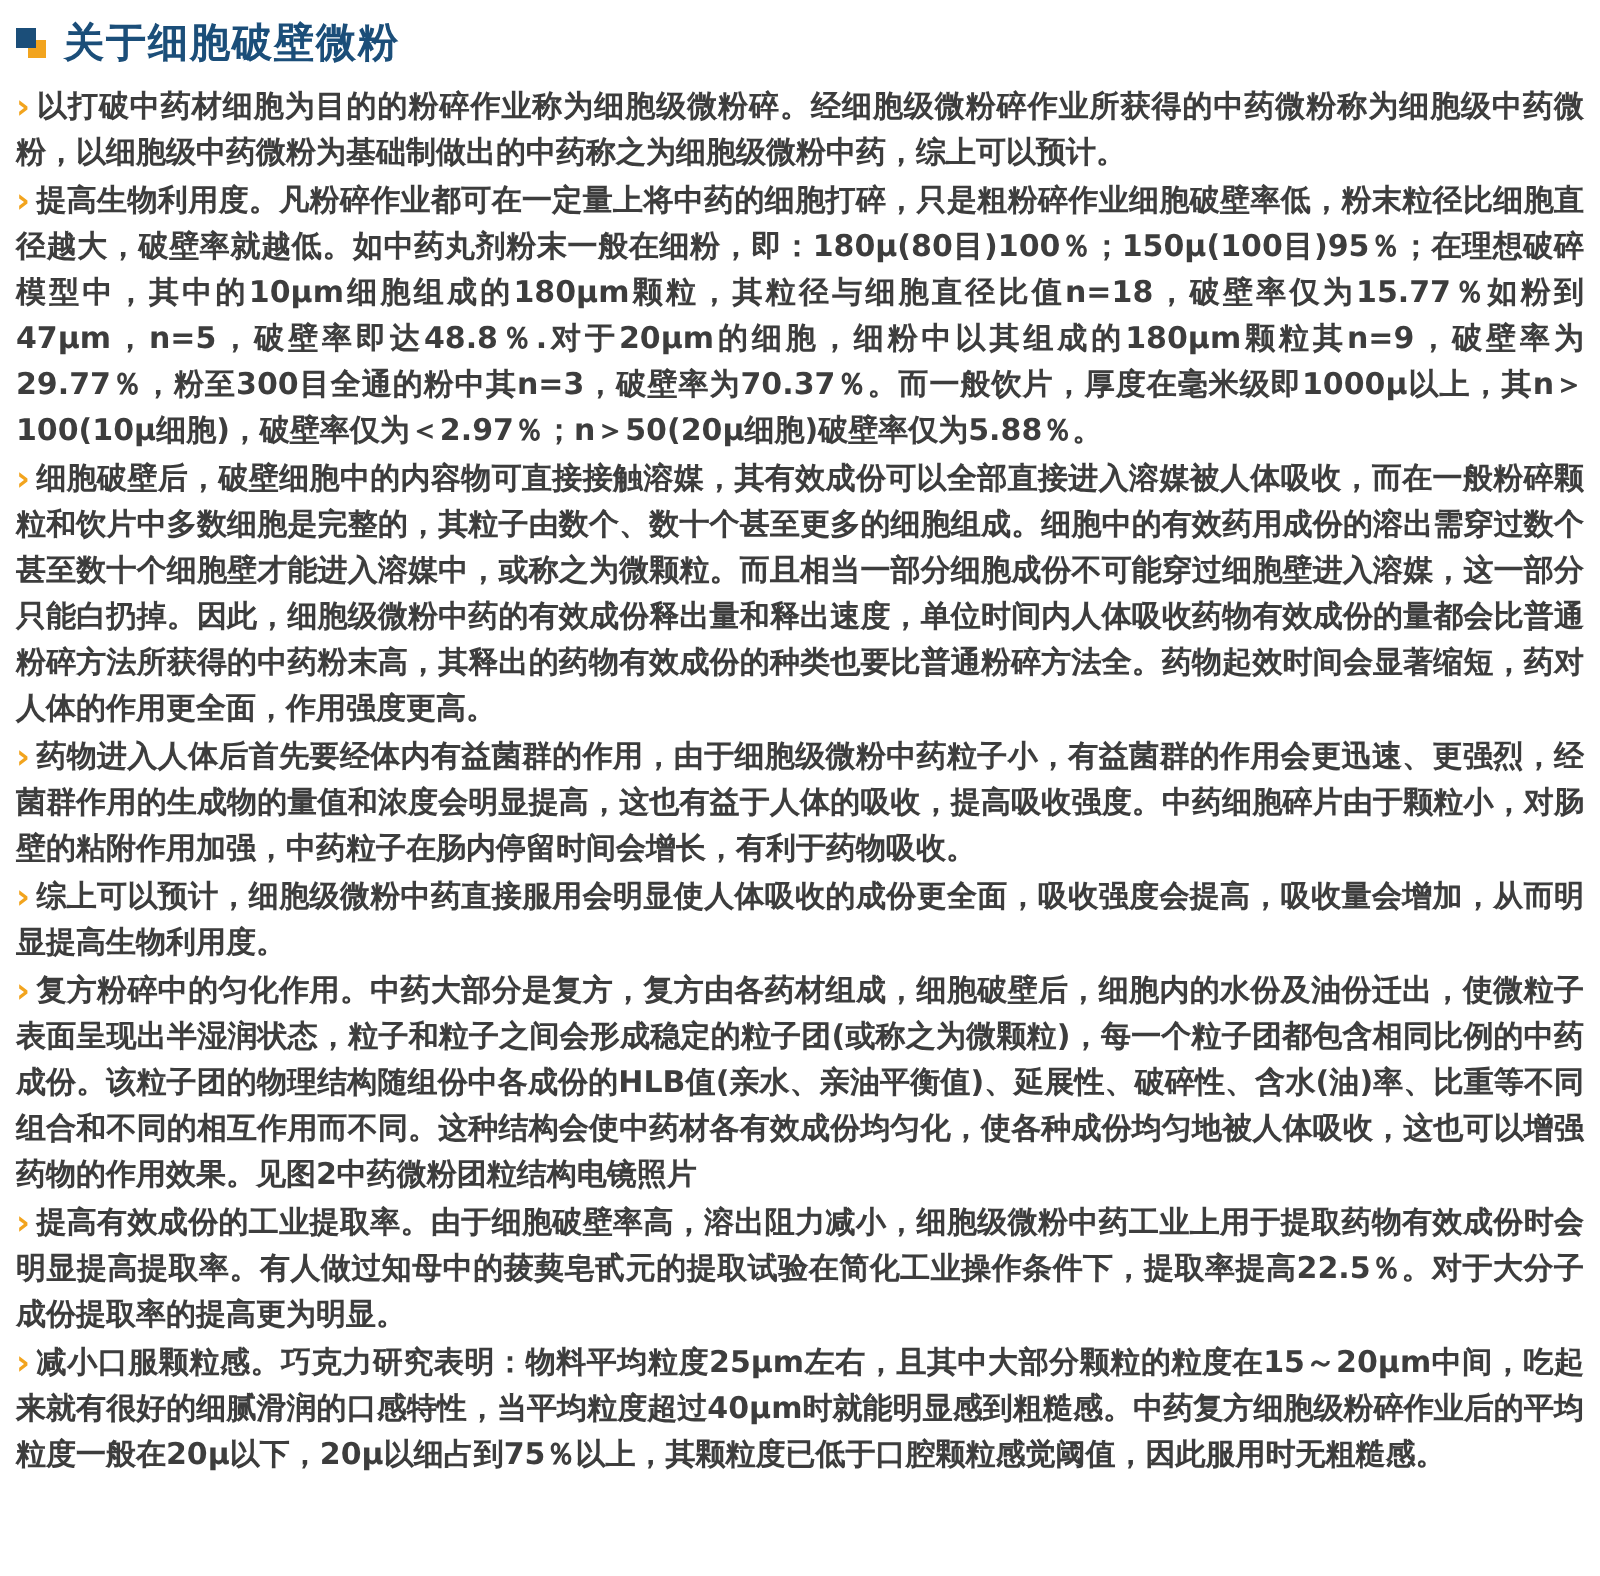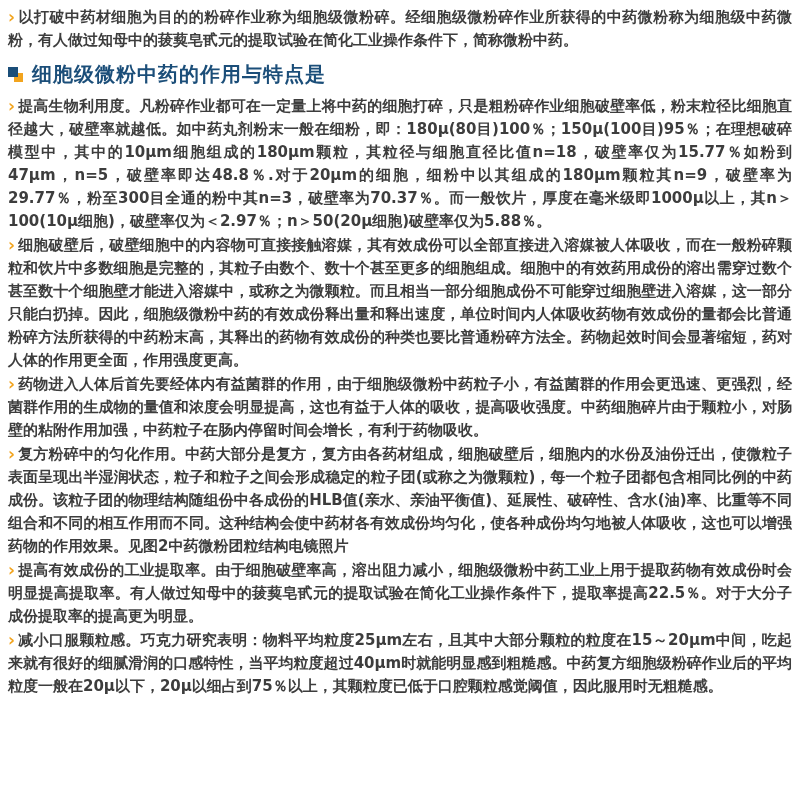--- a/index.html
+++ b/index.html
@@ -74,37 +74,38 @@
     line-height: 1;
     margin-right: 3px;
     vertical-align: -1px;
   }
 </style>
 </head>
 <body>
 
 <div class="page">
 
-
-  <p class="body-para"><span class="chevron">›</span><span>以打破中药材细胞为目的的粉碎作业称为细胞级微粉碎。经细胞级微粉碎作业所获得的中药微粉称为细胞级中药微粉，有人做过知母中的菝葜皂甙元的提取试验在简化工业操作条件下，简称微粉中药。</span></p>
-
-  <div class="sec-heading second">
+  <div class="sec-heading">
     <span class="sq-icon">
       <span class="sq-navy"></span>
       <span class="sq-orange"></span>
     </span>
-    <span>细胞级微粉中药的作用与特点是</span>
+    <span>关于细胞破壁微粉</span>
   </div>
+
+  <p class="body-para"><span class="chevron">›</span><span>以打破中药材细胞为目的的粉碎作业称为细胞级微粉碎。经细胞级微粉碎作业所获得的中药微粉称为细胞级中药微粉，以细胞级中药微粉为基础制做出的中药称之为细胞级微粉中药，综上可以预计。</span></p>
+
 
   <p class="body-para"><span class="chevron">›</span><span>提高生物利用度。凡粉碎作业都可在一定量上将中药的细胞打碎，只是粗粉碎作业细胞破壁率低，粉末粒径比细胞直径越大，破壁率就越低。如中药丸剂粉末一般在细粉，即：180μ(80目)100％；150μ(100目)95％；在理想破碎模型中，其中的10μm细胞组成的180μm颗粒，其粒径与细胞直径比值n=18，破壁率仅为15.77％如粉到47μm，n=5，破壁率即达48.8％.对于20μm的细胞，细粉中以其组成的180μm颗粒其n=9，破壁率为29.77％，粉至300目全通的粉中其n=3，破壁率为70.37％。而一般饮片，厚度在毫米级即1000μ以上，其n＞100(10μ细胞)，破壁率仅为＜2.97％；n＞50(20μ细胞)破壁率仅为5.88％。</span></p>
 
   <p class="body-para"><span class="chevron">›</span><span>细胞破壁后，破壁细胞中的内容物可直接接触溶媒，其有效成份可以全部直接进入溶媒被人体吸收，而在一般粉碎颗粒和饮片中多数细胞是完整的，其粒子由数个、数十个甚至更多的细胞组成。细胞中的有效药用成份的溶出需穿过数个甚至数十个细胞壁才能进入溶媒中，或称之为微颗粒。而且相当一部分细胞成份不可能穿过细胞壁进入溶媒，这一部分只能白扔掉。因此，细胞级微粉中药的有效成份释出量和释出速度，单位时间内人体吸收药物有效成份的量都会比普通粉碎方法所获得的中药粉末高，其释出的药物有效成份的种类也要比普通粉碎方法全。药物起效时间会显著缩短，药对人体的作用更全面，作用强度更高。</span></p>
 
   <p class="body-para"><span class="chevron">›</span><span>药物进入人体后首先要经体内有益菌群的作用，由于细胞级微粉中药粒子小，有益菌群的作用会更迅速、更强烈，经菌群作用的生成物的量值和浓度会明显提高，这也有益于人体的吸收，提高吸收强度。中药细胞碎片由于颗粒小，对肠壁的粘附作用加强，中药粒子在肠内停留时间会增长，有利于药物吸收。</span></p>
 
+  <p class="body-para"><span class="chevron">›</span><span>综上可以预计，细胞级微粉中药直接服用会明显使人体吸收的成份更全面，吸收强度会提高，吸收量会增加，从而明显提高生物利用度。</span></p>
 
   <p class="body-para"><span class="chevron">›</span><span>复方粉碎中的匀化作用。中药大部分是复方，复方由各药材组成，细胞破壁后，细胞内的水份及油份迁出，使微粒子表面呈现出半湿润状态，粒子和粒子之间会形成稳定的粒子团(或称之为微颗粒)，每一个粒子团都包含相同比例的中药成份。该粒子团的物理结构随组份中各成份的HLB值(亲水、亲油平衡值)、延展性、破碎性、含水(油)率、比重等不同组合和不同的相互作用而不同。这种结构会使中药材各有效成份均匀化，使各种成份均匀地被人体吸收，这也可以增强药物的作用效果。见图2中药微粉团粒结构电镜照片</span></p>
 
   <p class="body-para"><span class="chevron">›</span><span>提高有效成份的工业提取率。由于细胞破壁率高，溶出阻力减小，细胞级微粉中药工业上用于提取药物有效成份时会明显提高提取率。有人做过知母中的菝葜皂甙元的提取试验在简化工业操作条件下，提取率提高22.5％。对于大分子成份提取率的提高更为明显。</span></p>
 
   <p class="body-para"><span class="chevron">›</span><span>减小口服颗粒感。巧克力研究表明：物料平均粒度25μm左右，且其中大部分颗粒的粒度在15～20μm中间，吃起来就有很好的细腻滑润的口感特性，当平均粒度超过40μm时就能明显感到粗糙感。中药复方细胞级粉碎作业后的平均粒度一般在20μ以下，20μ以细占到75％以上，其颗粒度已低于口腔颗粒感觉阈值，因此服用时无粗糙感。</span></p>
 
 </div>
 
 </body></html>

